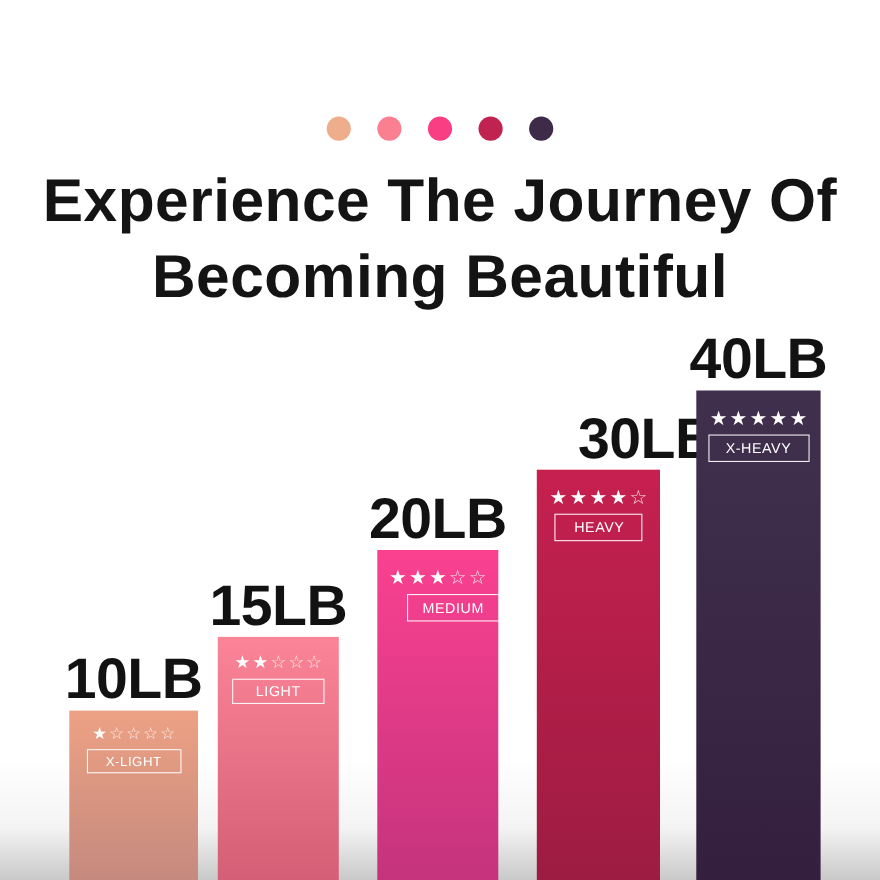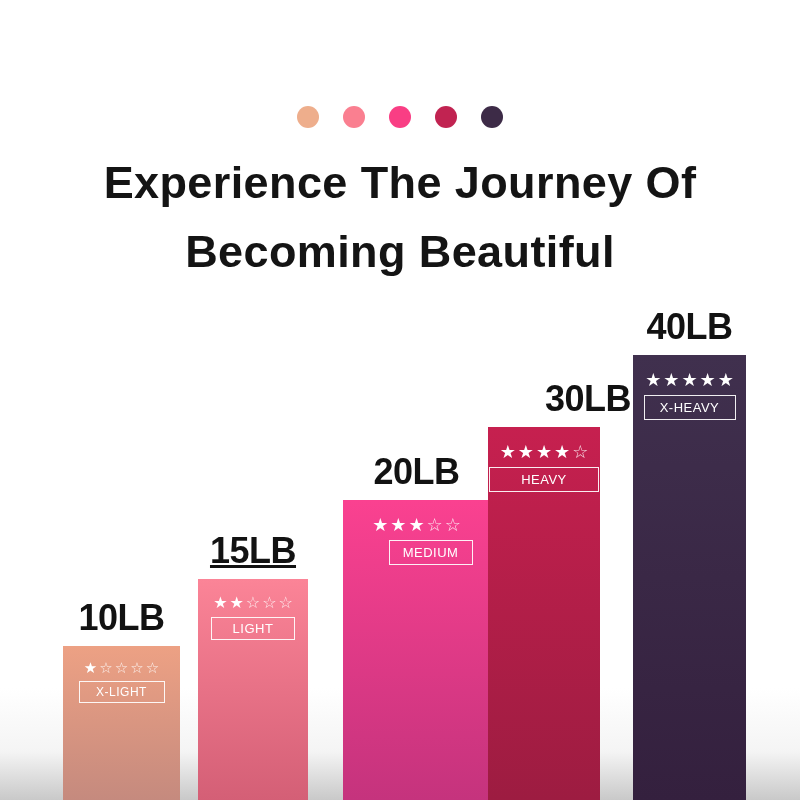--- a/index.html
+++ b/index.html
@@ -40,21 +40,21 @@
 
   
   #headline {
     position: absolute;
     top: 148px;
     left: 0;
     width: 800px;
     text-align: center;
     color: #141414;
     font-weight: 700;
-    font-size: 45px;
+    font-size: 55px;
     line-height: 69px;
     letter-spacing: 0.4px;
   }
   #headline .line {
     display: block;
     white-space: nowrap;
   }
 
   
   #chart {
@@ -67,21 +67,21 @@
   .bar-group {
     position: absolute;
     bottom: 0;
   }
   .bar-value {
     position: absolute;
     left: 50%;
     transform: translateX(-50%);
     color: #121212;
     font-weight: 700;
-    font-size: 36px;
+    font-size: 52px;
     line-height: 40px;
     white-space: nowrap;
     letter-spacing: -0.5px;
   }
   .bar-body {
     position: absolute;
     left: 0;
     bottom: 0;
     width: 100%;
     overflow: hidden;
@@ -146,35 +146,35 @@
               <span class="star-empty">☆</span>
               <span class="star-empty">☆</span>
               <span class="star-empty">☆</span>
               <span class="star-empty">☆</span>
             </div>
             <div class="tag" style="width: 86px; font-size: 12px; padding: 3px 0px;">X-LIGHT</div>
           </div>
         </div>
       </div>
       <div class="bar-group" style="left: 198px; width: 110px; height: 281px;">
-        <div class="bar-value" style="bottom: 229px; text-decoration: underline;">15LB</div>
+        <div class="bar-value" style="bottom: 229px;">15LB</div>
         <div class="bar-body" style="height: 221px; background: linear-gradient(rgb(251, 132, 151) 0%, rgb(212, 95, 118) 100%);">
           <div class="bar-badge" style="top: 16px;">
             <div class="stars" style="font-size: 16px;">
               <span class="star-filled">★</span>
               <span class="star-filled">★</span>
               <span class="star-empty">☆</span>
               <span class="star-empty">☆</span>
               <span class="star-empty">☆</span>
             </div>
             <div class="tag" style="width: 84px; font-size: 13px; padding: 3px 0px;">LIGHT</div>
           </div>
         </div>
       </div>
-      <div class="bar-group" style="left: 343px; width: 110px; height: 360px; padding-left: 37px;">
+      <div class="bar-group" style="left: 343px; width: 110px; height: 360px;">
         <div class="bar-value" style="bottom: 308px;">20LB</div>
         <div class="bar-body" style="height: 300px; background: linear-gradient(rgb(250, 65, 144) 0%, rgb(197, 51, 125) 100%);">
           <div class="bar-badge" style="top: 16px;">
             <div class="stars" style="font-size: 18px;">
               <span class="star-filled">★</span>
               <span class="star-filled">★</span>
               <span class="star-filled">★</span>
               <span class="star-empty">☆</span>
               <span class="star-empty">☆</span>
             </div>
@@ -186,21 +186,21 @@
         <div class="bar-value" style="bottom: 381px; margin-left: 44px;">30LB</div>
         <div class="bar-body" style="height: 373px; background: linear-gradient(rgb(198, 32, 79) 0%, rgb(157, 28, 65) 100%);">
           <div class="bar-badge" style="top: 16px;">
             <div class="stars" style="font-size: 18px;">
               <span class="star-filled">★</span>
               <span class="star-filled">★</span>
               <span class="star-filled">★</span>
               <span class="star-filled">★</span>
               <span class="star-empty">☆</span>
             </div>
-            <div class="tag" style="width: 110px; font-size: 13px; padding: 4px 17px;">HEAVY</div>
+            <div class="tag" style="width: 80px; font-size: 13px; padding: 4px 17px;">HEAVY</div>
           </div>
         </div>
       </div>
       <div class="bar-group" style="left: 633px; width: 113px; height: 505px;">
         <div class="bar-value" style="bottom: 453px;">40LB</div>
         <div class="bar-body" style="height: 445px; background: linear-gradient(rgb(64, 48, 78) 0%, rgb(52, 32, 62) 100%);">
           <div class="bar-badge" style="top: 16px;">
             <div class="stars" style="font-size: 18px;">
               <span class="star-filled">★</span>
               <span class="star-filled">★</span>

